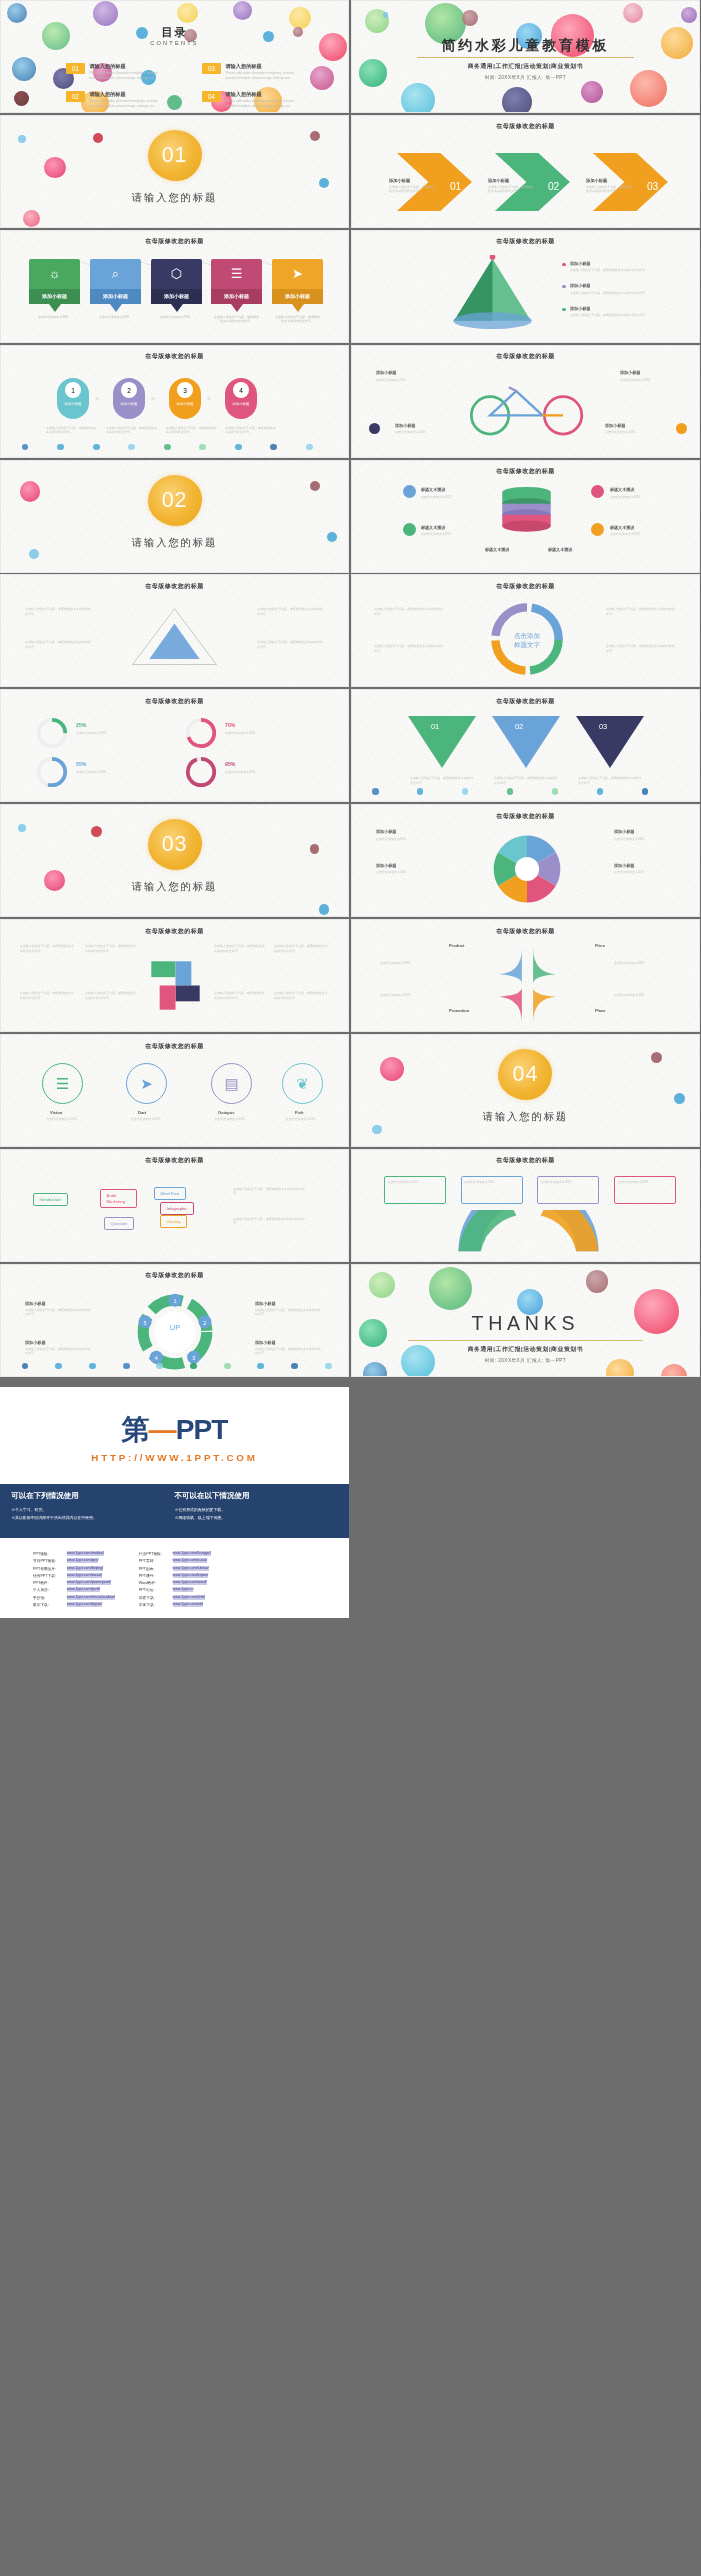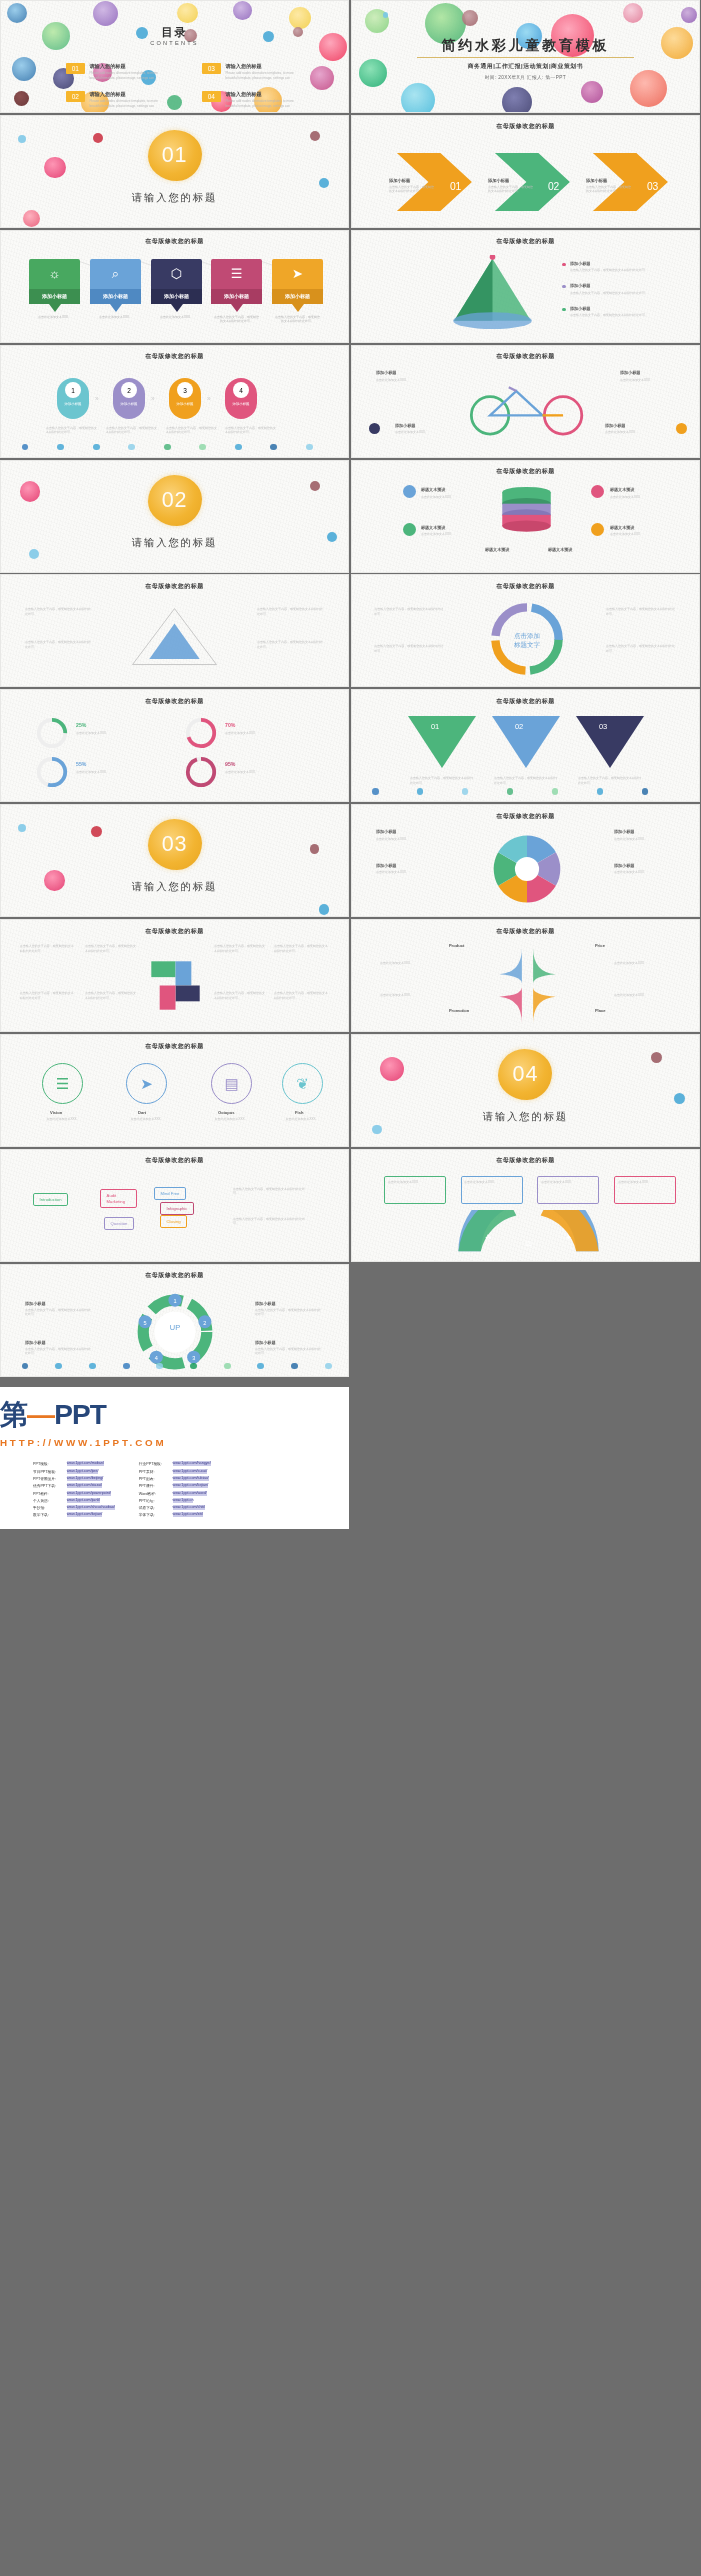--- a/index.html
+++ b/index.html
@@ -94,21 +94,21 @@
   
   .step { position:absolute; width:32px; height:41px; border-radius:16px;
     display:flex; flex-direction:column; align-items:center; padding-top:4.7px; }
   .step .n { width:16px;height:16px;border-radius:50%;background:#fff;
     display:flex;align-items:center;justify-content:center;font-size:6.5px; }
   .step .t { font-size:3.4px; color:#fff; margin-top:3.7px; text-align:center; line-height:1.3; }
   .arrowx { position:absolute; font-size:6.5px; color:#cfcfcf; }
 
   
   .brand-wrap { width:349px; background:#fff; margin-top:1.9px; position:relative; }
-  .brand-logo { text-align:left; padding-top:9px;margin-top:8px; }
+  .brand-logo { text-align:center; padding-top:24px;margin-top:8px; }
   .b1 { font-size:28px; font-weight:700; color:#27477a; letter-spacing:-0.9px; }
   .b1 em { color:#e87722; font-style:normal; }
   .burl { font-size:9.8px; color:#e87722; letter-spacing:2.8px; margin-top:3.7px; font-weight:700; }
   .terms { background:#26426e; color:#fff; margin-top:20.6px; padding:7.5px 11.2px;
     display:flex; min-height:54px; }
   .terms .col { width:50%; }
   .terms h4 { font-size:7.5px; font-weight:700; margin-bottom:4.7px; }
   .terms p { font-size:3.9px; line-height:2; }
   .links { display:flex; padding:13px 0 11.2px 33px; gap:24px; }
   .links .lc { display:flex; flex-direction:column; gap:2.3px; }
@@ -663,28 +663,57 @@
         <i style="left:122px;background:#3a7fc0"></i>
       <i style="left:155px;background:#8fd0ea"></i>
         <i style="left:189px;background:#1a9e5e"></i>
       <i style="left:223px;background:#8fd8a8"></i>
         <i style="left:256px;background:#46a8d6"></i>
       <i style="left:290px;background:#2b6ea8"></i>
         <i style="left:324px;background:#8fd0ea"></i>
     </div>
   </div>
 
+  <div class="slide">
+    <div class="paper"></div>
+    <div class="blob" style="left:17px;top:7.5px;width:26px;height:26px;background:radial-gradient(circle at 40% 35%,#c8ecb4,#7fcf7a)"></div>
+    <div class="blob" style="left:77px;top:1.9px;width:43px;height:43px;background:radial-gradient(circle at 40% 35%,#a9e49b,#3fae6e)"></div>
+    <div class="blob" style="left:165px;top:24px;width:26px;height:26px;background:radial-gradient(circle at 40% 35%,#8fd7f2,#2f93d6)"></div>
+    <div class="blob" style="left:234px;top:5.6px;width:22.4px;height:22.4px;background:radial-gradient(circle at 40% 35%,#c59ba0,#9b5b62)"></div>
+    <div class="blob" style="left:282px;top:24px;width:45px;height:45px;background:radial-gradient(circle at 40% 35%,#ff9db4,#ef2b52)"></div>
+    <div class="blob" style="left:7.5px;top:54px;width:28px;height:28px;background:radial-gradient(circle at 40% 35%,#7edfae,#14a86a)"></div>
+    <div class="blob" style="left:49px;top:80px;width:34px;height:34px;background:radial-gradient(circle at 40% 35%,#9fe2f0,#3cb6da)"></div>
+    <div class="blob" style="left:11.2px;top:97px;width:24px;height:24px;background:radial-gradient(circle at 40% 35%,#8fc8ea,#2b6ea8)"></div>
+    <div class="blob" style="left:254px;top:94px;width:28px;height:28px;background:radial-gradient(circle at 40% 35%,#ffd78c,#f0a01e)"></div>
+    <div class="blob" style="left:309px;top:99px;width:26px;height:26px;background:radial-gradient(circle at 40% 35%,#ffb1a6,#ec5a48)"></div>
+    <div class="thanks" style="top:47px;">THANKS</div>
+    <div class="cv-rule" style="left:56px;right:56px;top:75px;"></div>
+    <div class="cv-sub" style="top:80px;">商务通用|工作汇报|活动策划|商业策划书</div>
+    <div class="cv-meta" style="top:92px;">时间: 20XX年X月          汇报人: 第一PPT</div>
+  </div>
 
 </div>
 
 <div class="brand-wrap">
   <div class="brand-logo">
     <div class="b1"><span>第</span><em>—</em><span>PPT</span></div>
     <div class="burl">HTTP://WWW.1PPT.COM</div>
   </div>
+  <div class="terms">
+    <div class="col">
+      <h4>可以在下列情况使用</h4>
+      <p>※个人学习、研究。</p>
+      <p>※其认帐都中的内部件于演出或其内容在中使用。</p>
+    </div>
+    <div class="col">
+      <h4>不可以在以下情况使用</h4>
+      <p>※任何形式的免除的要下载。</p>
+      <p>※网络转载、线上端下传播。</p>
+    </div>
+  </div>
   <div class="links">
     <div class="lc">
       <div class="lr">
           <span class="ln">PPT模板:</span>
           <span class="lk">www.1ppt.com/moban/</span>
         </div>
       <div class="lr">
           <span class="ln">节日PPT模板:</span>
           <span class="lk">www.1ppt.com/jieri/</span>
         </div>

